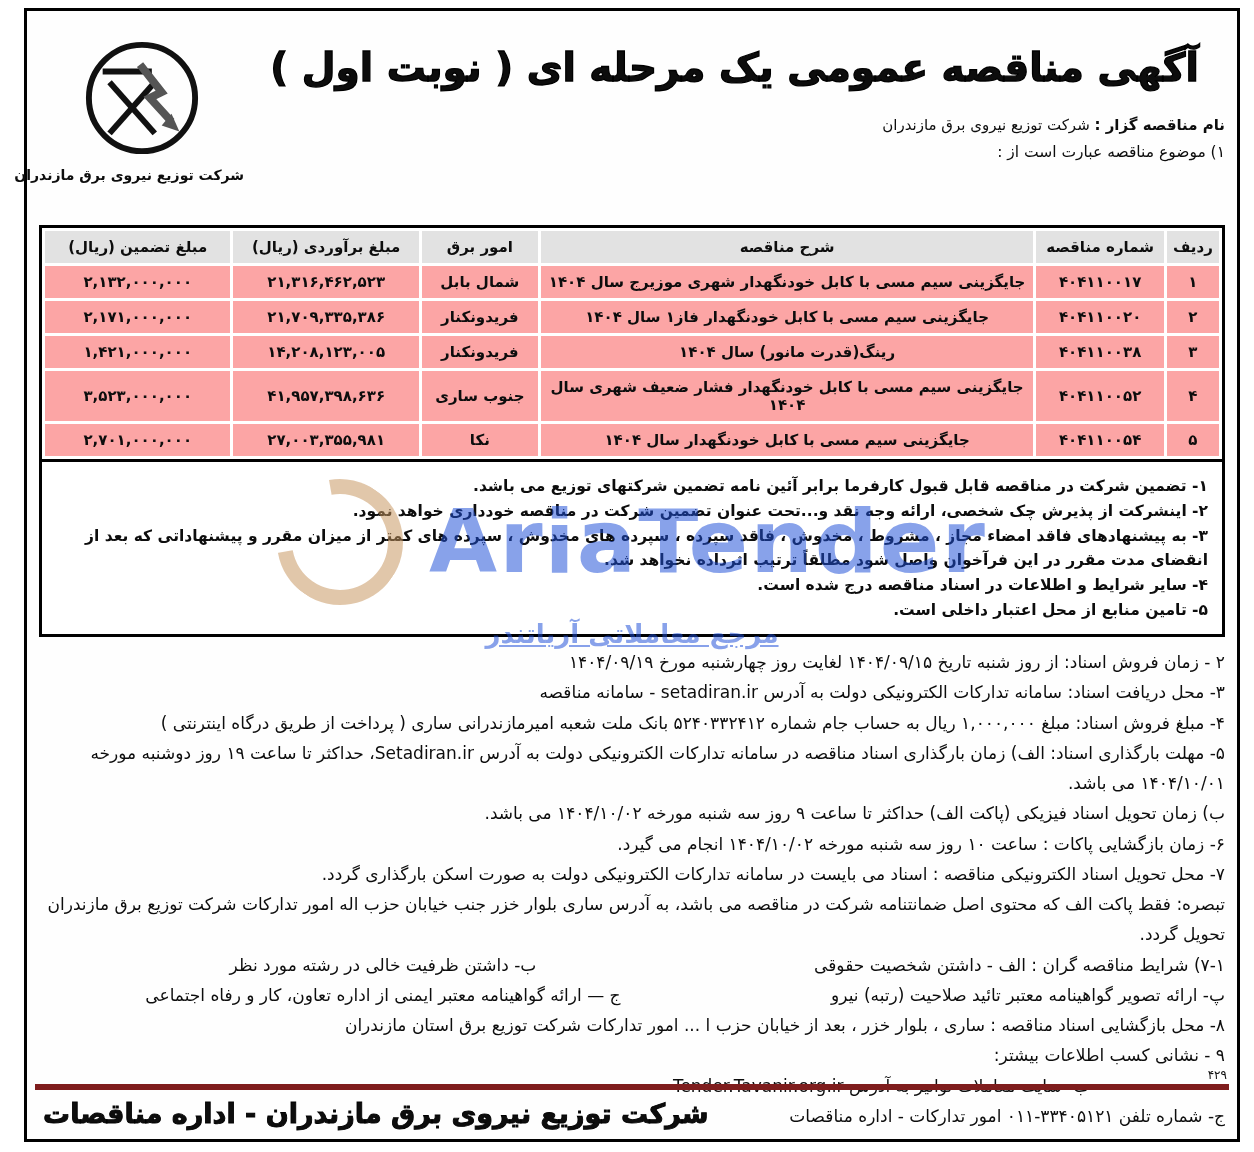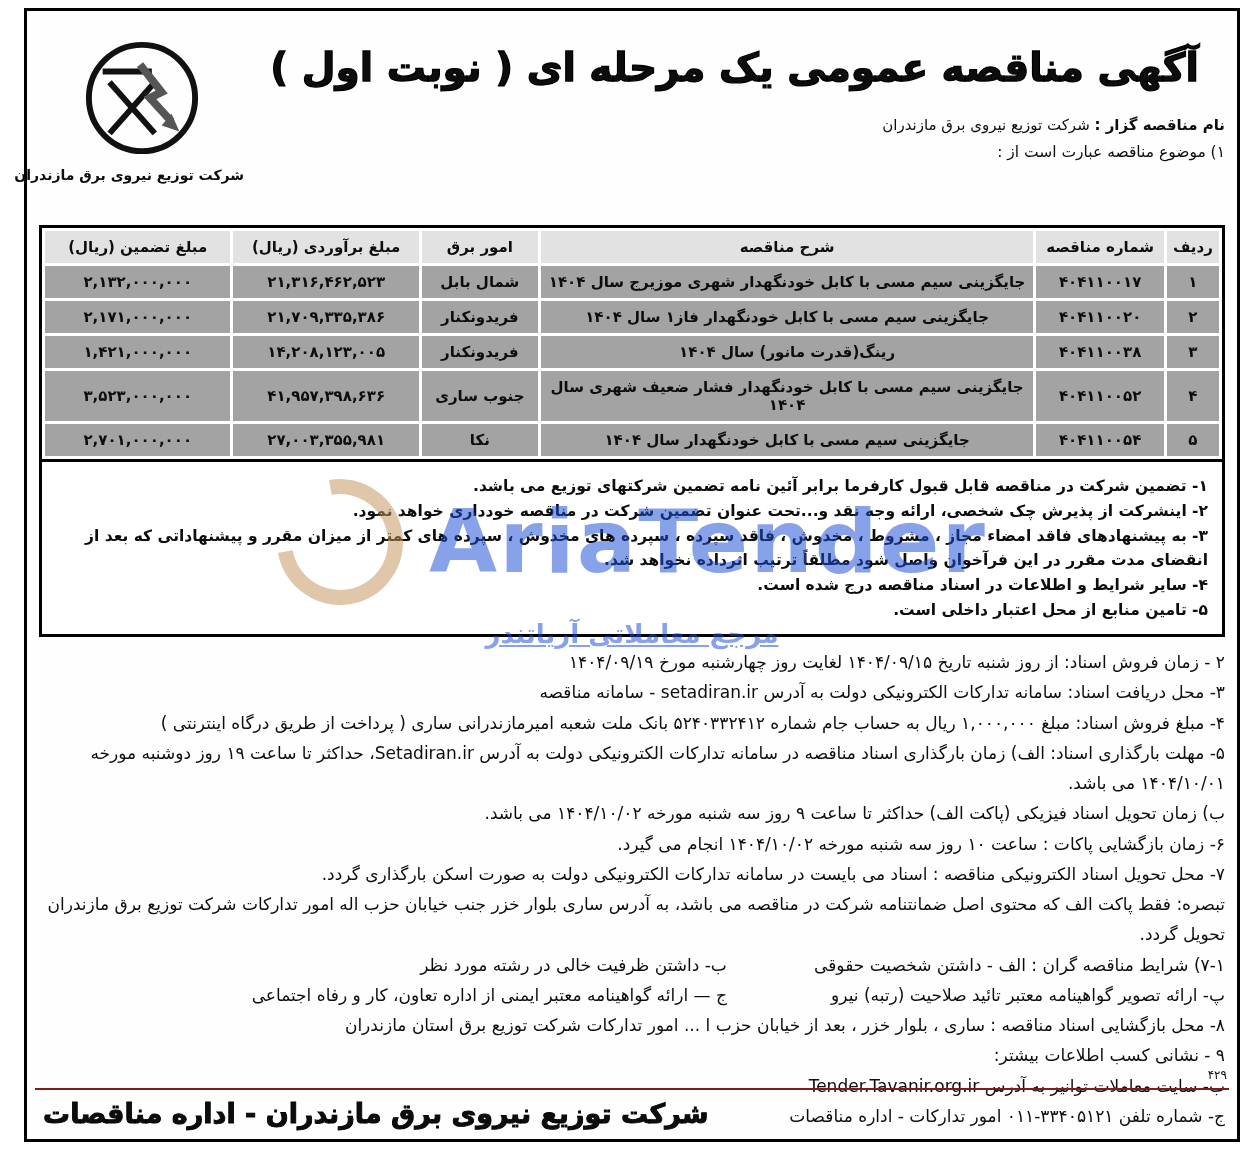--- a/index.html
+++ b/index.html
@@ -19,34 +19,34 @@
   .main-title{
     text-align:center;font-size:39px;font-weight:bold;line-height:1.2;
     -webkit-text-stroke:1.3px #000;letter-spacing:-1px;
   }
   .client-line{margin-top:24px;text-align:right;font-size:15px;}
   .client-label{font-weight:bold;}
   .subject-line{margin-top:9px;text-align:right;font-size:15.5px;}
   
   .table-wrap{border:3px solid #000;margin-top:8px;background:#fff;}
   table{width:100%;border-collapse:separate;border-spacing:3px;}
-  th,td{background:#a3a3a3;text-align:center;vertical-align:middle;
+  th,td{background:#fca5a5;text-align:center;vertical-align:middle;
         font-weight:bold;font-size:15px;padding:7px 4px;}
   th{background:#e2e2e2;font-size:15px;}
   .notes{border-top:3px solid #000;padding:11px 14px 11px;font-weight:bold;
          font-size:15.5px;line-height:1.55;text-align:right;background:#fff;}
   .note-line{margin:1px 0;}
   
   .bodytext{margin-top:10px;font-size:17px;line-height:1.78;}
   .line{text-align:right;}
   .two-col{display:flex;}
   .two-col .part-r{flex:0 0 42%;}
-  .two-col .part-l{flex:0 0 58%;text-align:right;}
-  
-  .footer{position:absolute;left:8px;right:8px;bottom:6px;border-top:2px solid #7f1d1d;
+  .two-col .part-l{flex:0 0 58%;text-align:center;}
+  
+  .footer{position:absolute;left:8px;right:8px;bottom:6px;border-top:6px solid #7f1d1d;
           padding:8px 8px 4px;}
   .footer-text{font-size:27px;font-weight:bold;text-align:left;direction:rtl;
                -webkit-text-stroke:0.9px #000;}
   .pageno{position:absolute;top:-22px;right:2px;font-size:12px;font-weight:normal;}
   
   .watermark{
     position:absolute;top:468px;left:0;right:0;z-index:5;pointer-events:none;
     display:flex;flex-direction:column;align-items:center;direction:ltr;
     color:#1d4ed8;opacity:0.52;
   }

